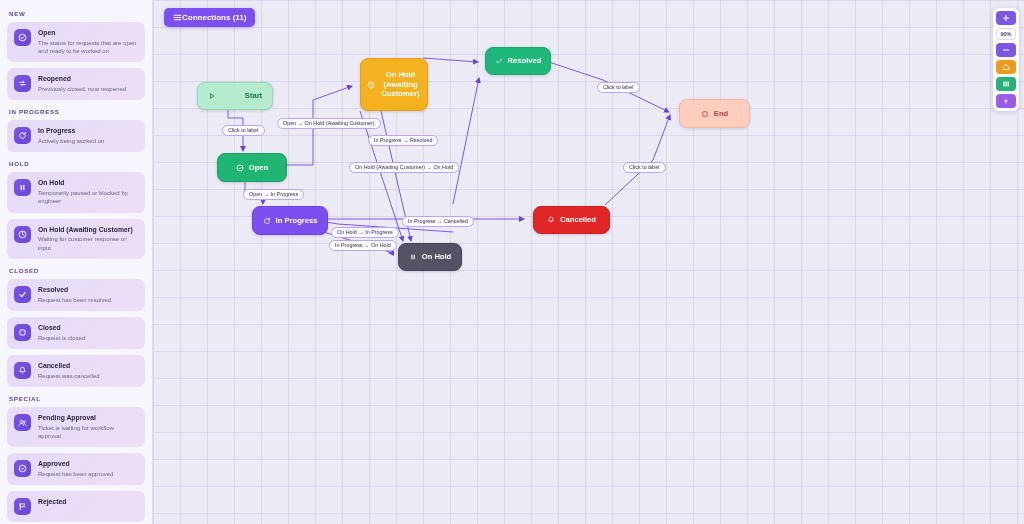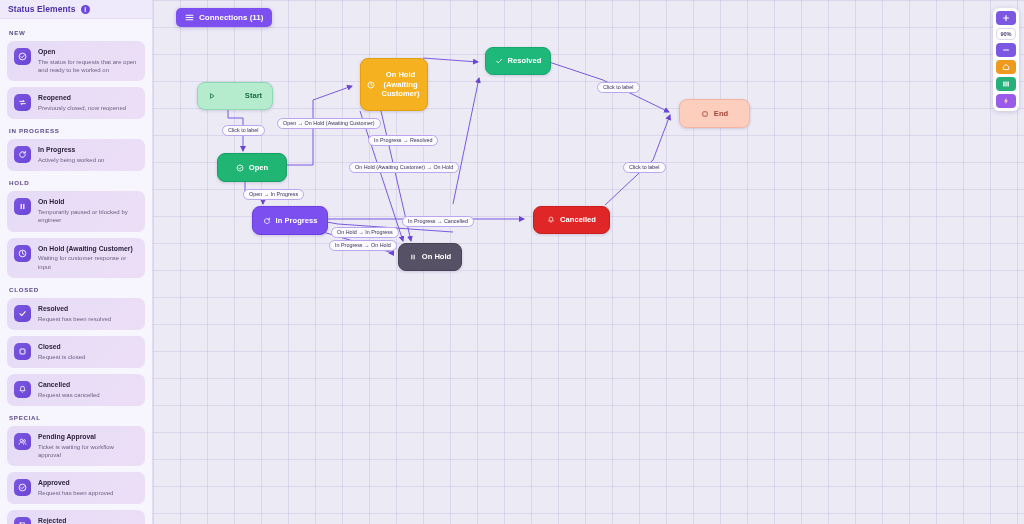--- a/index.html
+++ b/index.html
@@ -72,28 +72,27 @@
     height: 524px;
     background-color: #eceaf5;
     background-image:
       linear-gradient(to right, rgba(180,172,210,.30) 1px, transparent 1px),
       linear-gradient(to bottom, rgba(180,172,210,.30) 1px, transparent 1px);
     background-size: 27px 27px;
     overflow: hidden;
   }
   .conn-badge {
     position: absolute; left: 11px; top: 8px;
-    display: flex; align-items: center; gap: 5px;
+    display: flex; align-items: center; 
     background: #7c4ff0; color: #fff;
     border-radius: 5px;
     padding: 5px 9px;
     font-size: 8px; font-weight: bold;
     box-shadow: 0 1px 4px rgba(80,40,160,.25);
     z-index: 40;
-    margin-left: 12px;
   }
   .conn-badge svg { width: 9px; height: 9px; }
 
   
   .node {
     position: absolute;
     border-radius: 8px;
     display: flex; align-items: center; justify-content: center;
     gap: 5px;
     font-size: 7.6px; font-weight: bold;
@@ -148,24 +147,20 @@
     display: flex; align-items: center; justify-content: center;
     font-size: 5.6px; font-weight: bold; color: #4a3f72;
   }
 </style>
 </head>
 <body>
 
 <div class="app">
 
   <aside class="sidebar">
-    <div class="sb-header">
-      <span class="sb-title">Status Elements</span>
-      <span class="info-icon">i</span>
-    </div>
     <div class="sb-body" id="sb-body">
         <div class="sb-group-label">NEW</div>
         <div class="sb-card tall">
           <div class="sb-ico">
             <svg viewBox="0 0 16 16">
               <circle cx="8" cy="8" r="6" fill="none" stroke="currentColor" stroke-width="1.6"></circle>
               <path d="M5.4 8.2l1.9 1.9 3.4-3.8" fill="none" stroke="currentColor" stroke-width="1.6" stroke-linecap="round"></path>
             </svg>
           </div>
           <div class="sb-txt">

